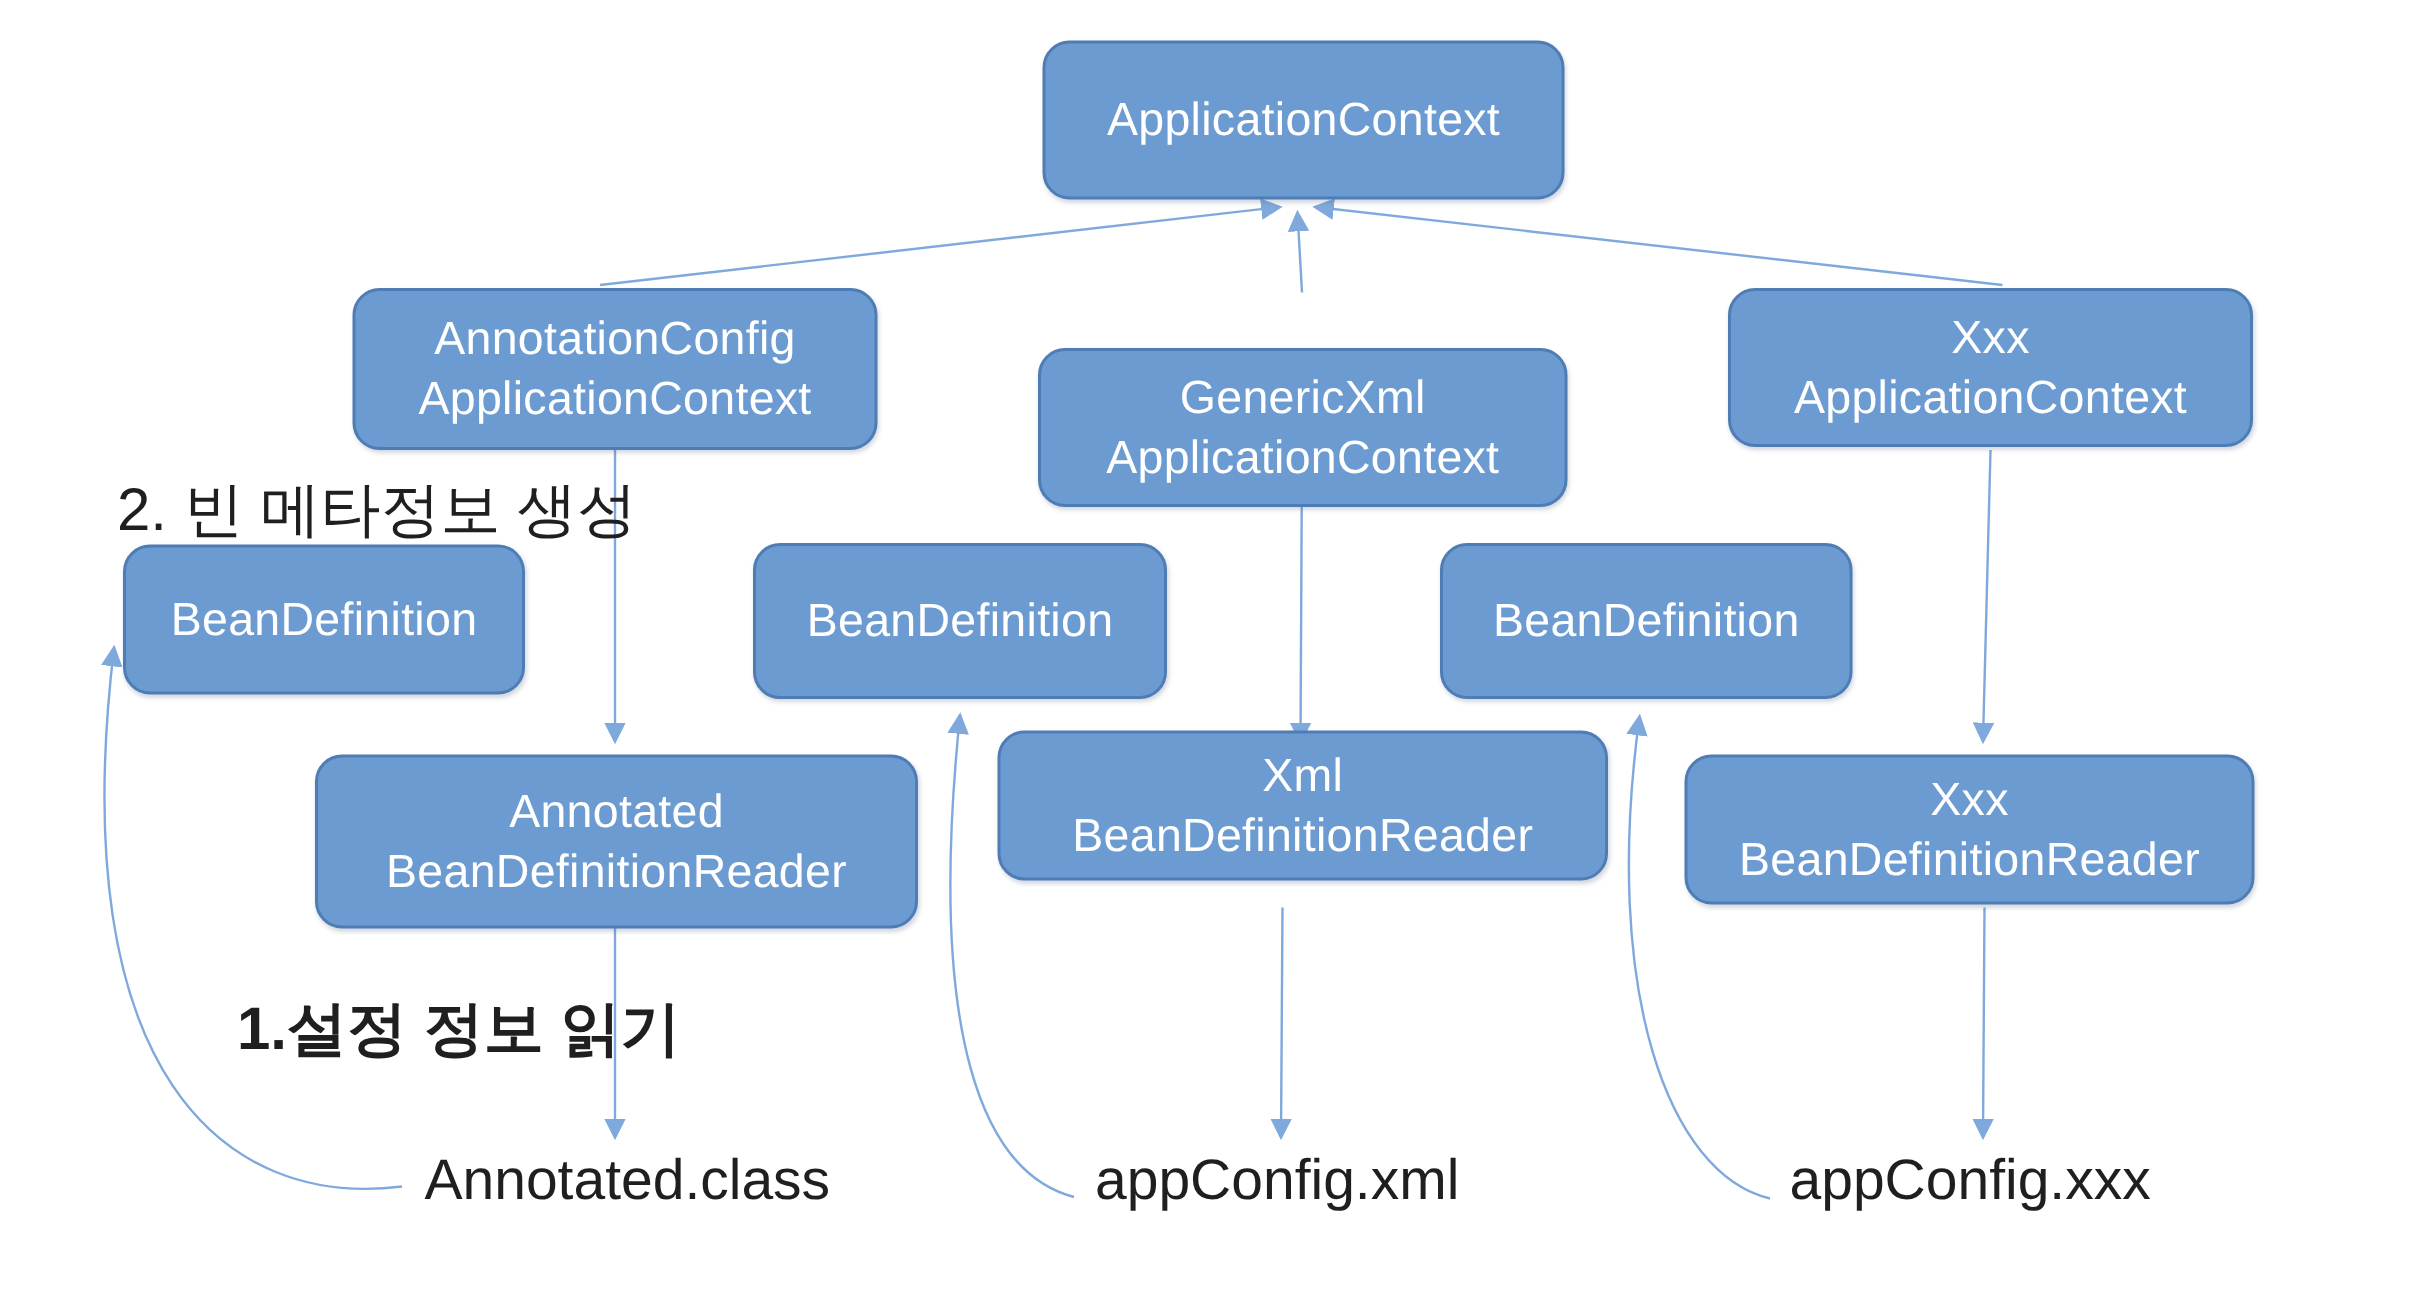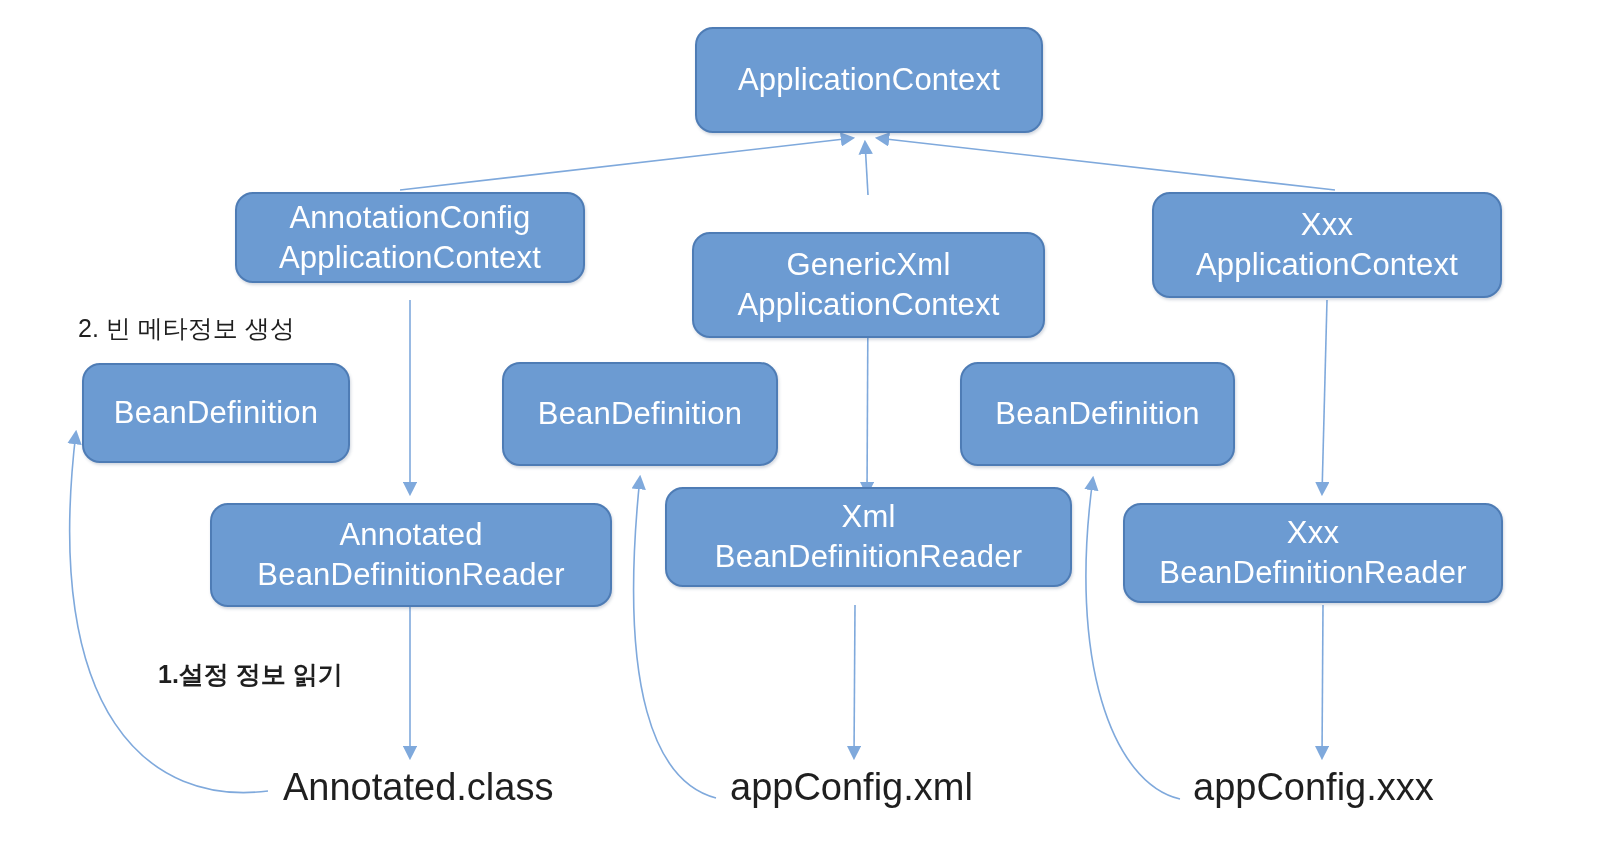--- a/index.html
+++ b/index.html
@@ -20,31 +20,31 @@
     background:var(--box-fill);
     border:2px solid var(--box-border);
     border-radius:18px;
     color:var(--box-text);
     display:flex;flex-direction:column;align-items:center;justify-content:center;
     font-size:31px;line-height:1.28;text-align:center;
     box-shadow:1px 2px 3px rgba(80,100,130,0.25);
     font-weight:400;letter-spacing:0.2px;
   }
   .b-appctx {left:695px; top:27px;  width:348px;height:106px;}
-  .b-annocfg{left:235px; top:192px; width:350px;height:91px;text-align:right;}
+  .b-annocfg{left:235px; top:192px; width:350px;height:108px;text-align:right;}
   .b-genxml {left:692px; top:192px; width:353px;height:106px;margin-top:40px;}
   .b-xxxctx {left:1152px;top:192px; width:350px;height:106px;}
   .b-bd1    {left:82px;  top:363px; width:268px;height:100px;}
   .b-bd2    {left:502px; top:362px; width:276px;height:104px;}
   .b-bd3    {left:960px; top:362px; width:275px;height:104px;}
-  .b-rdr1   {left:210px; top:503px; width:402px;height:104px;}
+  .b-rdr1   {left:210px; top:503px; width:402px;height:116px;}
   .b-rdr2   {left:665px; top:487px; width:407px;height:100px;}
   .b-rdr3   {left:1123px;top:503px; width:380px;height:100px;}
   .note{
-    position:absolute;color:var(--label-text);font-size:25px;white-space:nowrap;
+    position:absolute;color:var(--label-text);font-size:40px;white-space:nowrap;
   }
   .n-step2{left:78px; top:312px;}
   .n-step1{left:158px;top:658px;font-weight:bold;}
   .file-label{
     position:absolute;color:var(--label-text);font-size:38px;white-space:nowrap;
   }
   .f-class{left:283px; top:766px;}
   .f-xml  {left:730px; top:766px;}
   .f-xxx  {left:1193px;top:766px;}
 </style>

